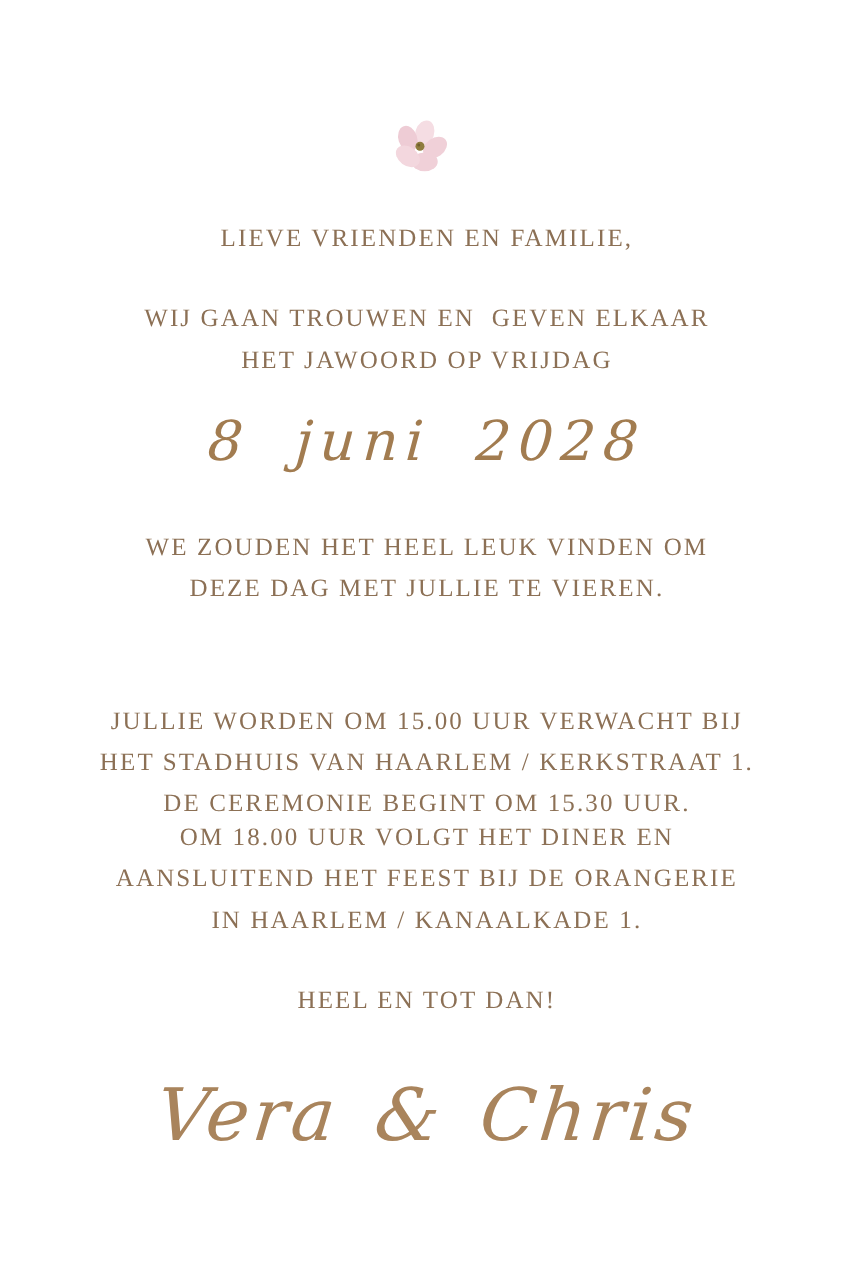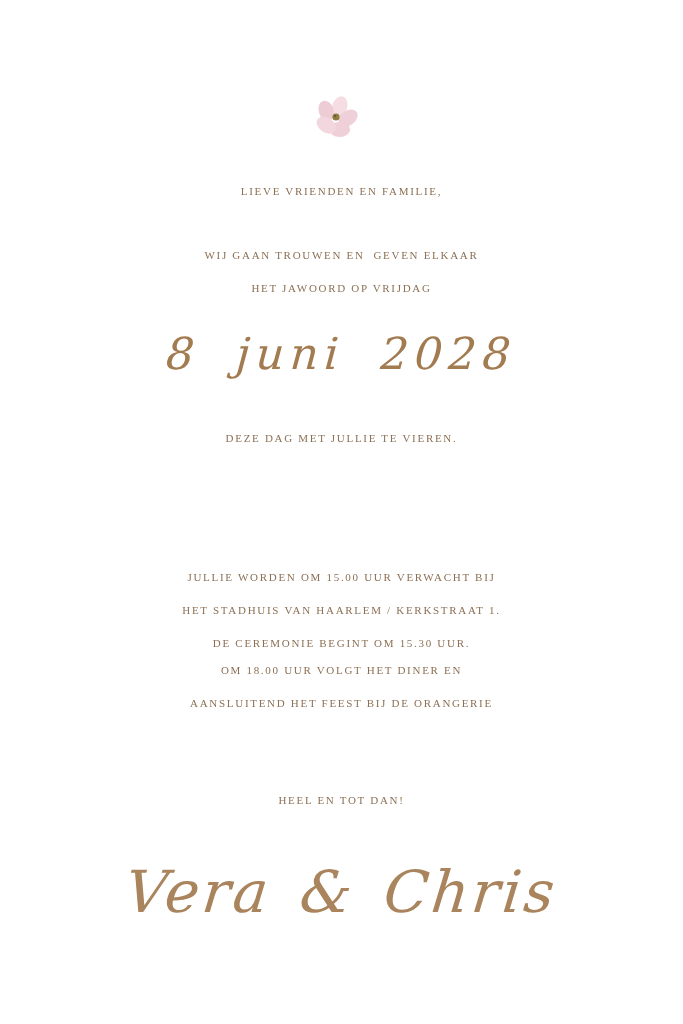--- a/index.html
+++ b/index.html
@@ -16,21 +16,21 @@
     font-family: "Liberation Serif", serif;
   }
   .block {
     position: absolute;
     left: 0;
     width: 100%;
     text-align: center;
   }
   .caps {
     color: #8c7055;
-    font-size: 11px;
+    font-size: 20px;
     letter-spacing: 1.7px;
     line-height: 33px;
     font-weight: 400;
   }
   .line {
     white-space: pre-wrap;
   }
   .script {
     font-family: "DejaVu Serif", serif;
     font-style: italic;
@@ -96,32 +96,34 @@
   <div class="block caps announcement">
     <div class="line">WIJ GAAN TROUWEN EN  GEVEN ELKAAR</div>
     <div class="line">HET JAWOORD OP VRIJDAG</div>
   </div>
 
   <div class="block script date-script">
     <span>8 juni 2028</span>
   </div>
 
   <div class="block caps celebration">
+    <div class="line">WE ZOUDEN HET HEEL LEUK VINDEN OM</div>
     <div class="line">DEZE DAG MET JULLIE TE VIEREN.</div>
   </div>
 
   <div class="block caps ceremony">
     <div class="line">JULLIE WORDEN OM 15.00 UUR VERWACHT BIJ</div>
     <div class="line">HET STADHUIS VAN HAARLEM / KERKSTRAAT 1.</div>
     <div class="line">DE CEREMONIE BEGINT OM 15.30 UUR.</div>
   </div>
 
   <div class="block caps reception">
     <div class="line">OM 18.00 UUR VOLGT HET DINER EN</div>
     <div class="line">AANSLUITEND HET FEEST BIJ DE ORANGERIE</div>
+    <div class="line">IN HAARLEM / KANAALKADE 1.</div>
   </div>
 
   <div class="block caps closing">
     <div class="line">HEEL EN TOT DAN!</div>
   </div>
 
   <div class="block script signature-script">
     <span>Vera &amp; Chris</span>
   </div>
 

